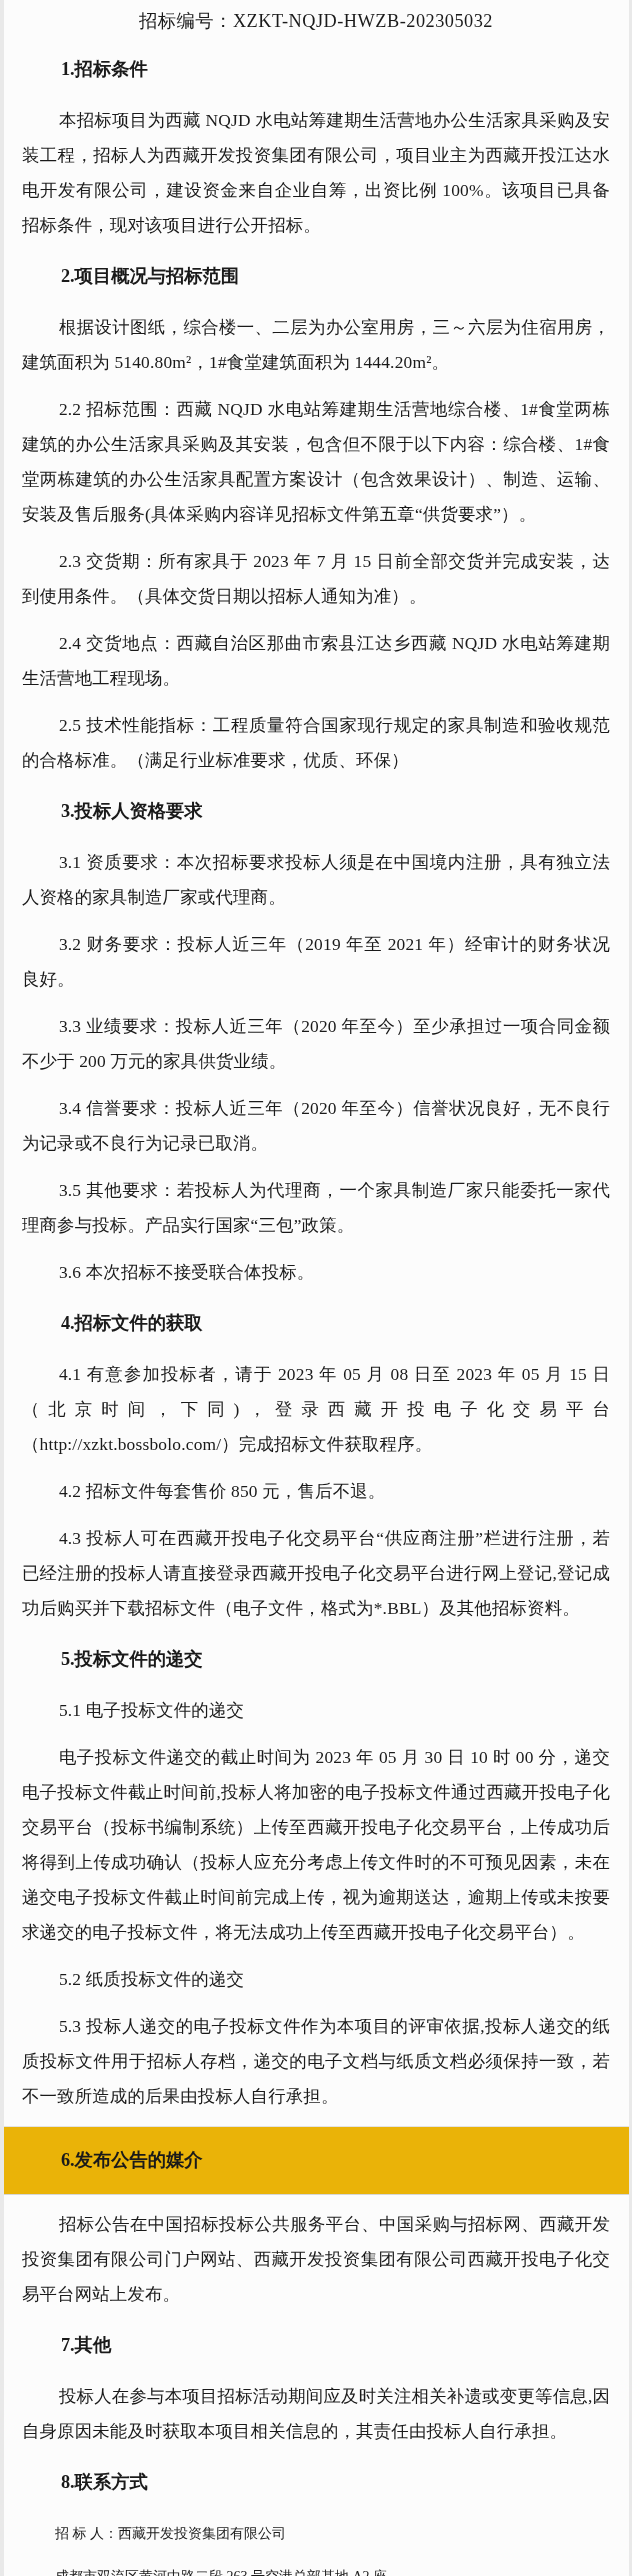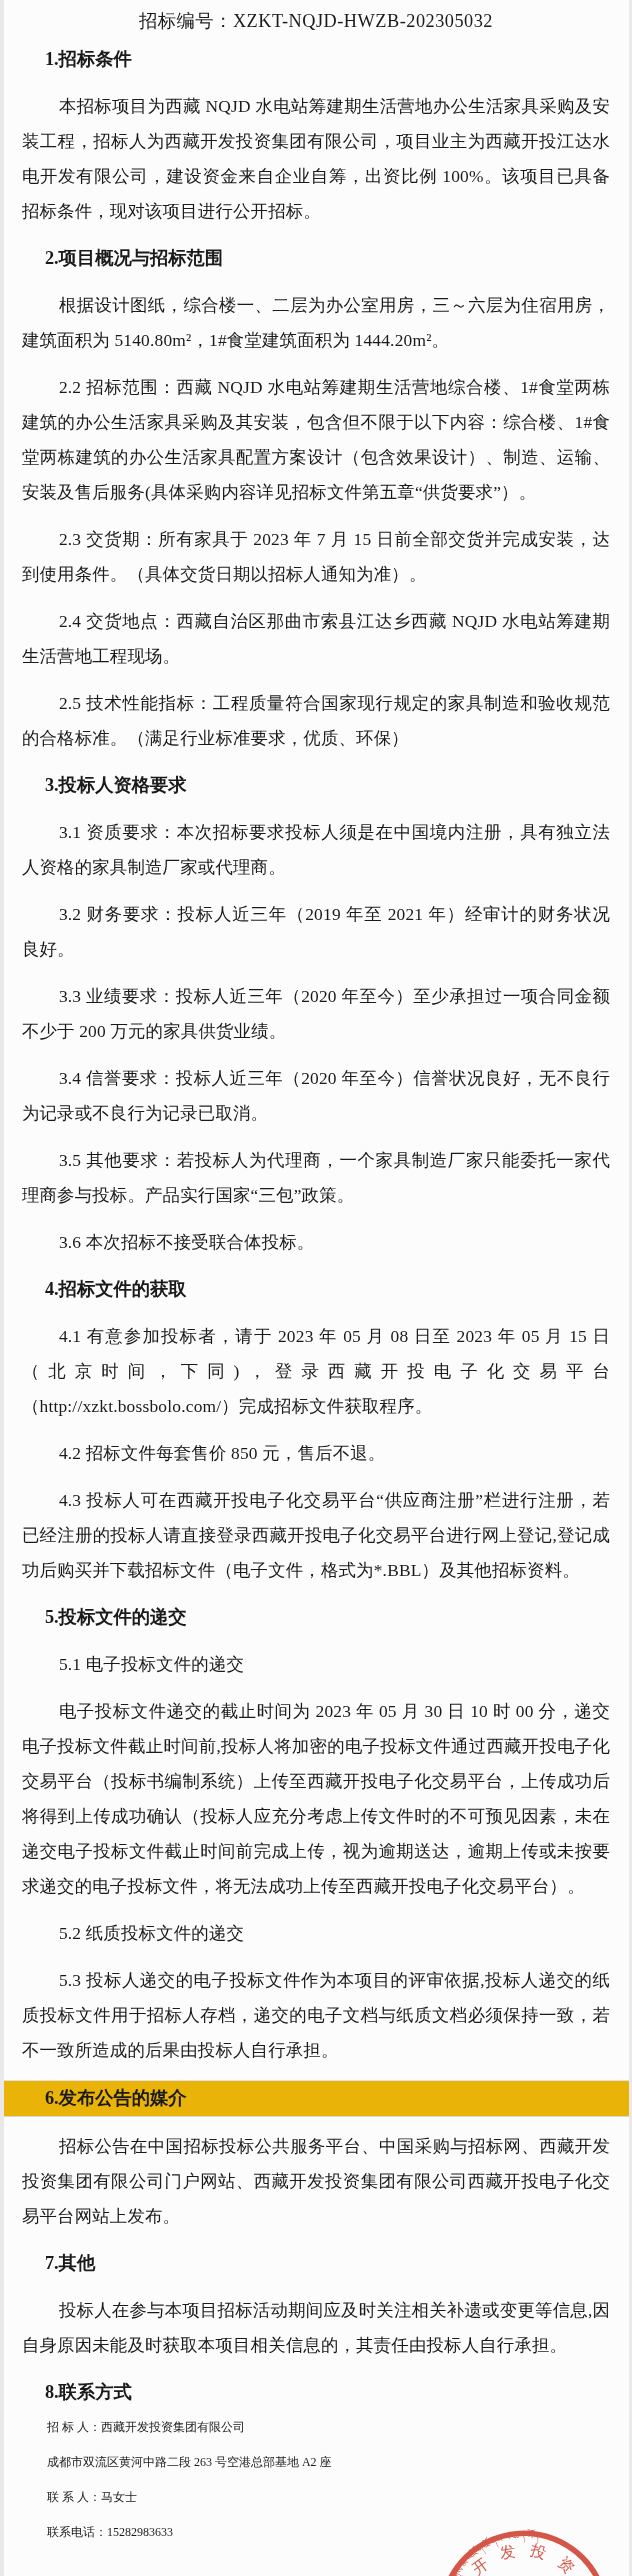--- a/index.html
+++ b/index.html
@@ -18,36 +18,36 @@
     text-align:center;
     font-size:18.3px;
     line-height:29px;
     margin:0 0 5.5px 0;
     letter-spacing:0.5px;
     font-weight:normal;
   }
   .heading {
     font-size:18.3px;
     font-weight:bold;
-    margin:0;
+    margin:16px;
     padding-left:35px;
     line-height:35px;
   }
   .para {
     font-size:17.4px;
     line-height:35px;
     margin:12px;
     text-indent:37px;
     text-align:justify;
     letter-spacing:0.2px;
   }
   .contact-line {
-    font-size:12px;
+    font-size:14px;
     line-height:35px;
-    margin:0;
+    margin:8px;
     text-indent:37px;
     text-align:left;
   }
   .band {
     background:#eab308;
     border-top:0.9px solid #e3e3e3;
     border-bottom:0.9px solid #d6d6d6;
     margin:0 -6.4px;
     padding:0 6.4px;
   }

